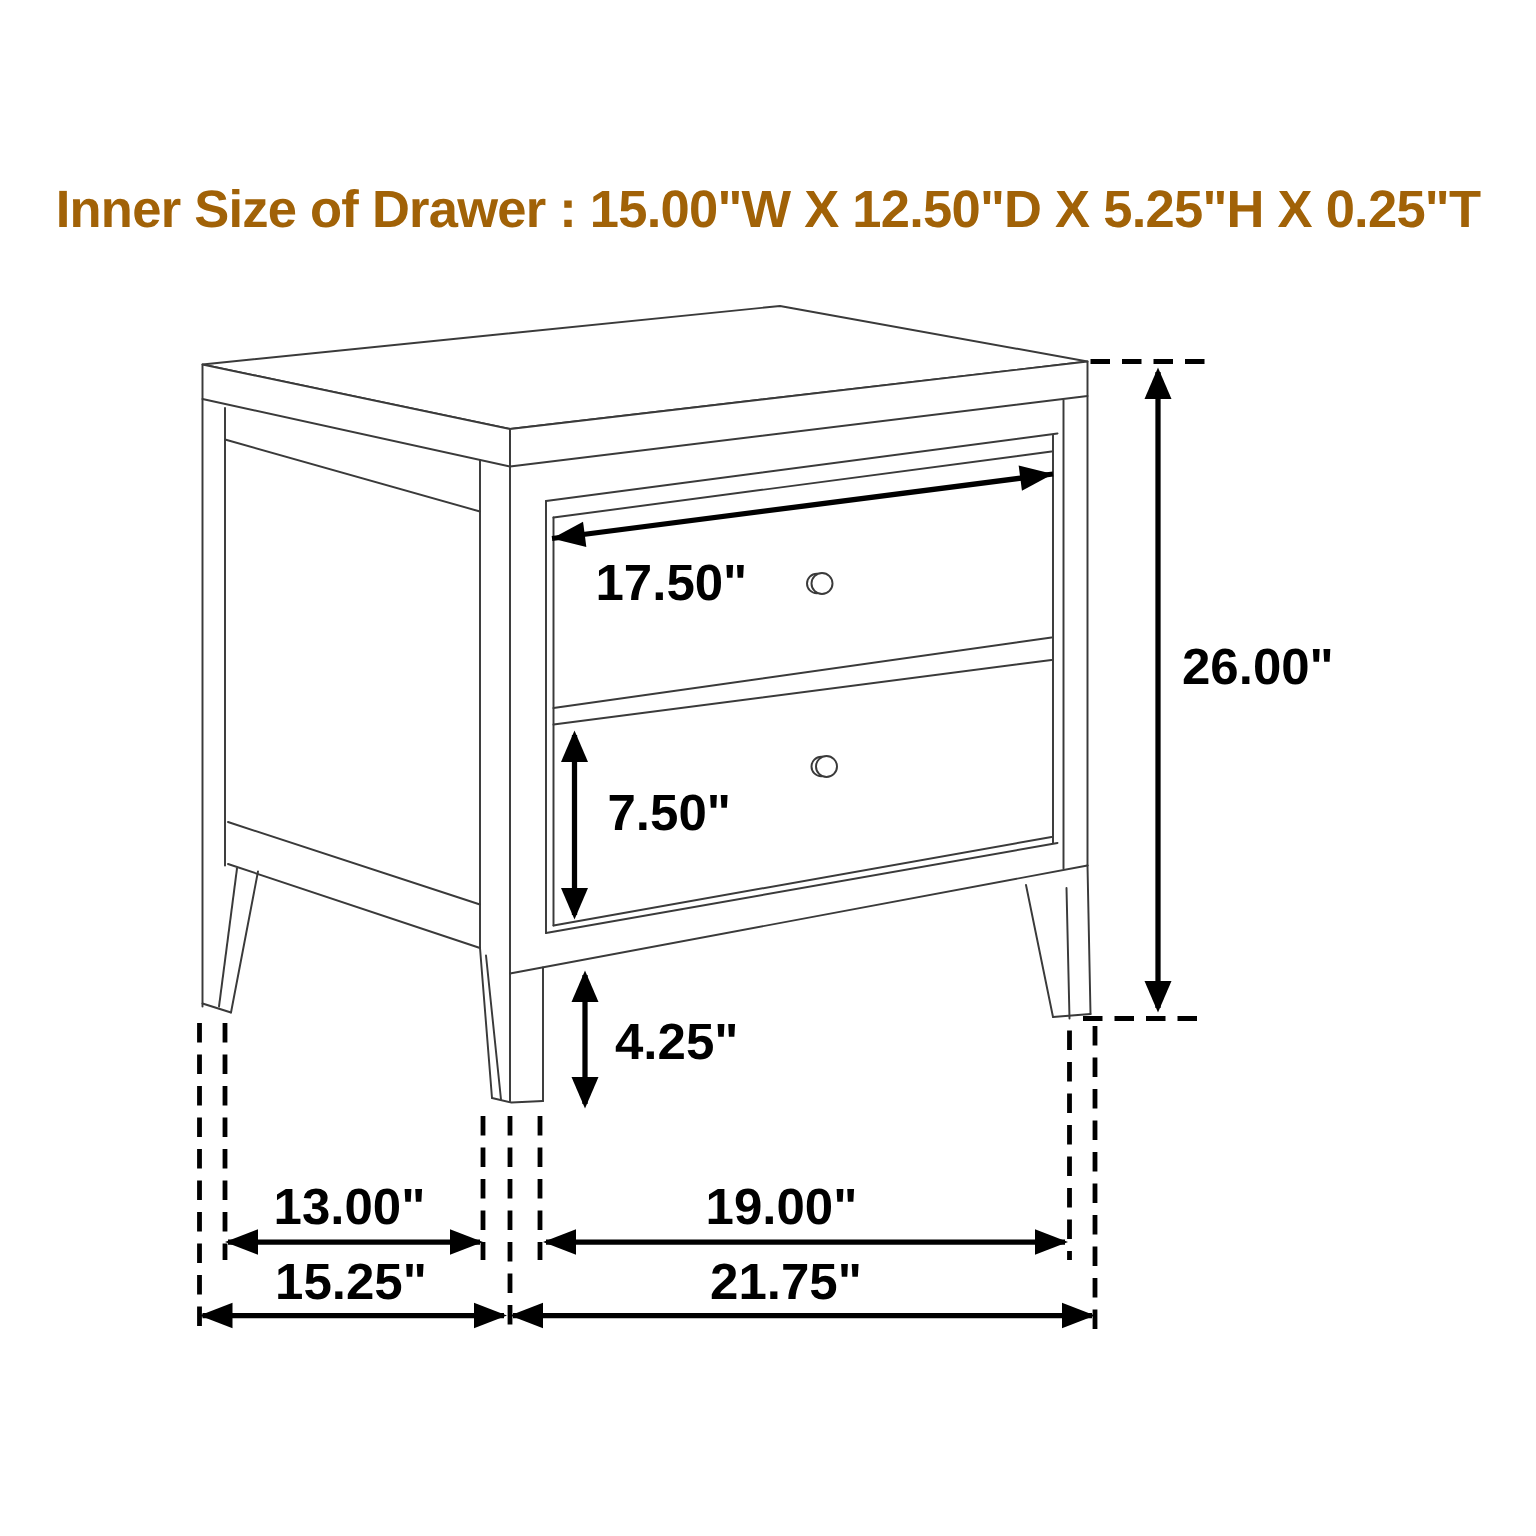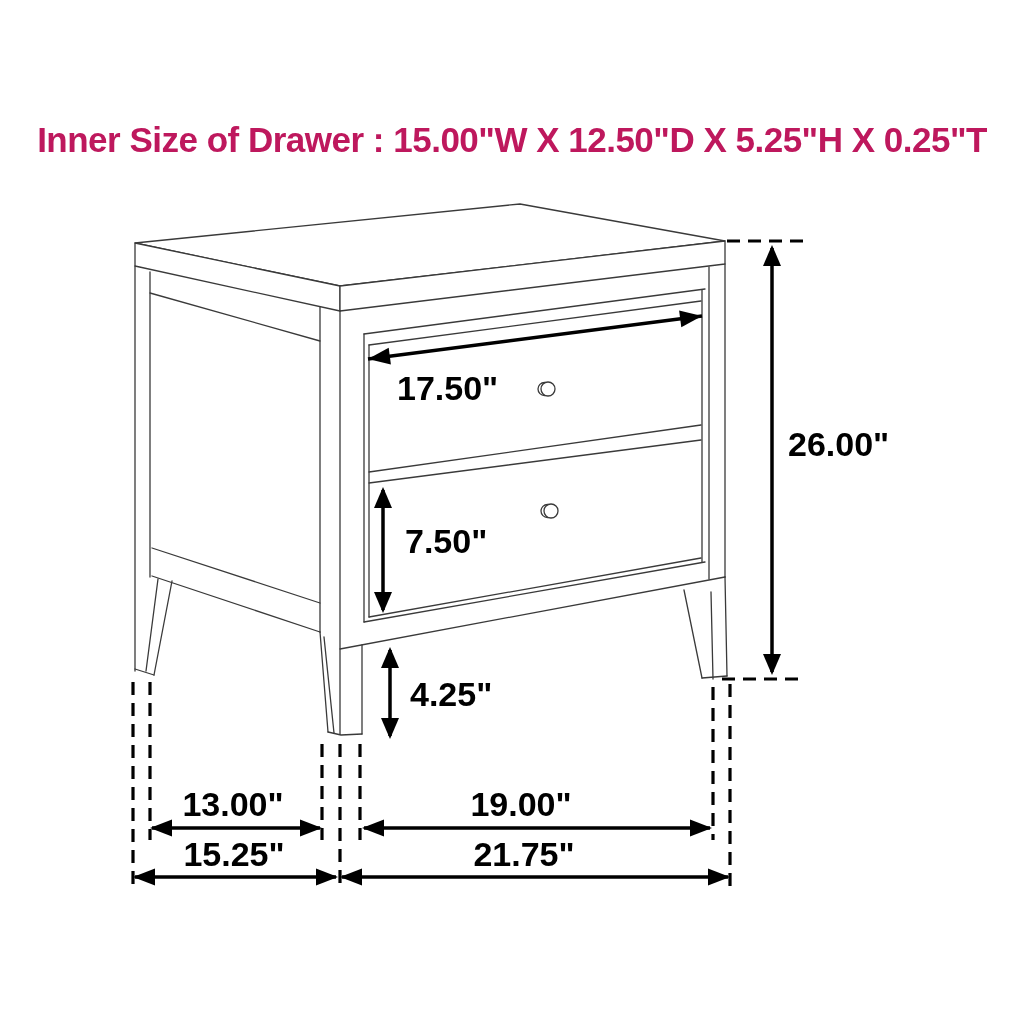--- a/index.html
+++ b/index.html
@@ -1,19 +1,19 @@
 <!DOCTYPE html>
 <html><head>
 <meta charset="utf-8">
 <style>
   html,body{margin:0;padding:0;background:#fff;}
   .stage{position:relative;width:1024px;height:1024px;background:#fff;overflow:hidden;
          font-family:"Liberation Sans",sans-serif;}
   .title{position:absolute;top:120px;left:0;width:1024px;text-align:center;
-         font-size:35px;font-weight:bold;letter-spacing:-0.5px;color:#be185d;white-space:nowrap;}
+         font-size:35px;font-weight:bold;letter-spacing:-0.5px;color:#a16207;white-space:nowrap;}
   svg{position:absolute;top:0;left:0;}
   .art{stroke:#3a3a3a;stroke-width:1.3;fill:none;stroke-linejoin:round;stroke-linecap:round;}
   .art .face{fill:#ffffff;}
   .dim{stroke:#000;stroke-width:3.5;fill:none;}
   .dim .head{fill:#000;stroke:none;}
   .dash{stroke:#000;stroke-width:3.2;fill:none;stroke-dasharray:13 8;}
   .dimlabel{font-family:"Liberation Sans",sans-serif;font-size:34px;font-weight:bold;
             fill:#000;stroke:none;}
 </style>
 </head>

